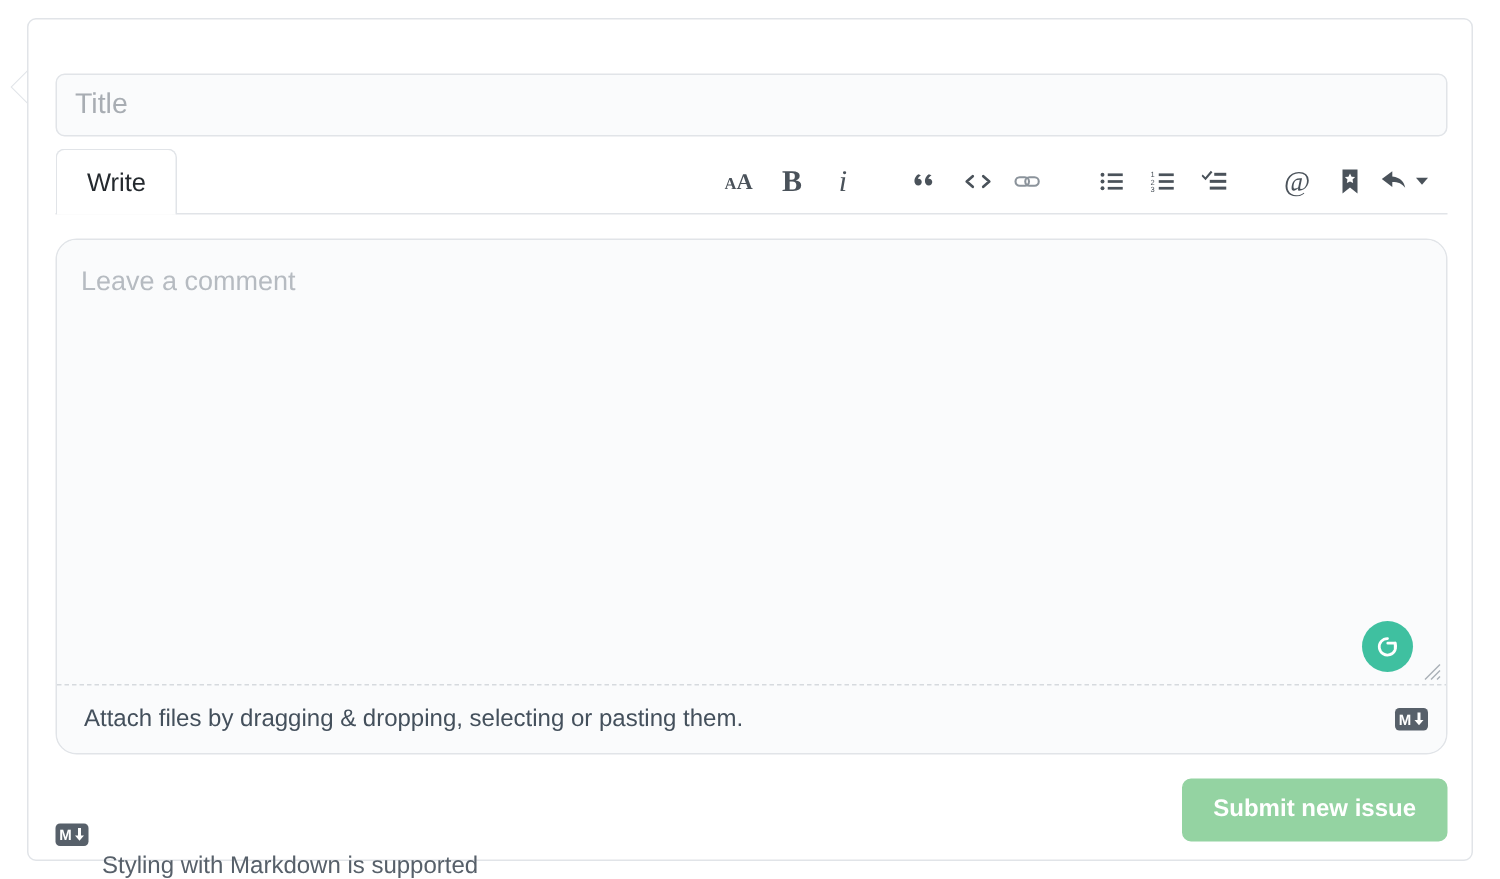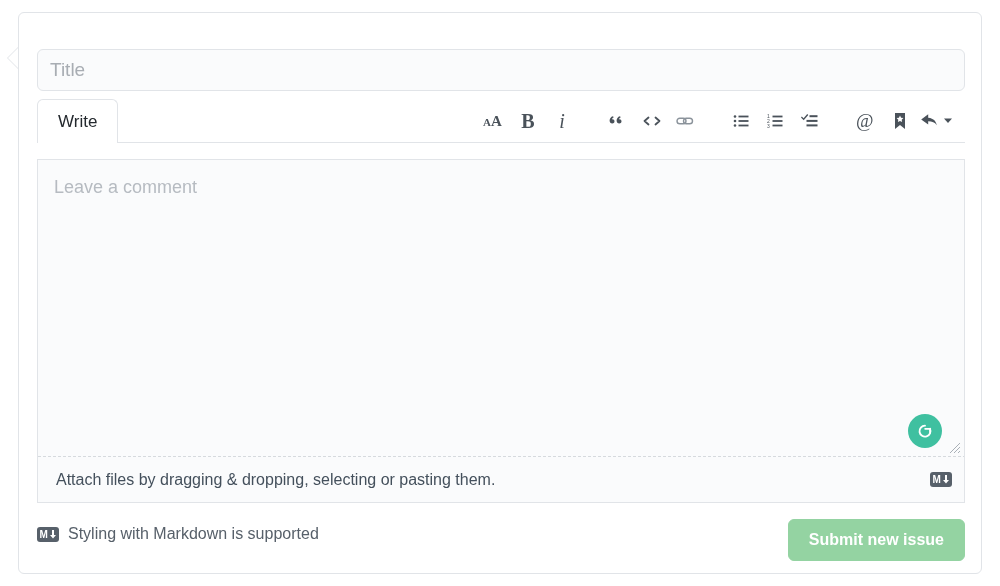--- a/index.html
+++ b/index.html
@@ -153,21 +153,21 @@
   }
 
   
   .write-area {
     position: absolute;
     left: 18px;
     top: 146px;
     width: 928px;
     height: 344px;
     border: 1px solid #e1e4e8;
-    border-radius: 0;
+    border-radius: 14px;
     background: #fafbfc;
     overflow: hidden;
   }
   .comment-input {
     position: absolute;
     left: 0; top: 0;
     width: 928px;
     height: 296px;
     border: none;
     background: #fafbfc;
@@ -249,20 +249,21 @@
     left: 0;
     top: 6px;
     display: flex;
     align-items: center;
     gap: 9px;
     cursor: pointer;
   }
   .md-note-text {
     font-size: 16px;
     color: #57606a;
+    margin-top: 44px;
   }
   .submit-btn {
     position: absolute;
     right: 0;
     top: 0;
     height: 42px;
     padding: 0 20px;
     background: #94d3a2;
     border: 1px solid #94d3a2;
     border-radius: 6px;

